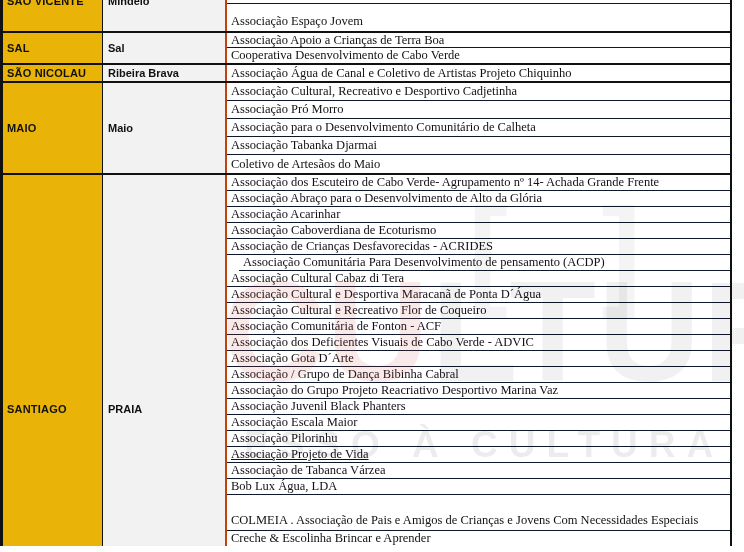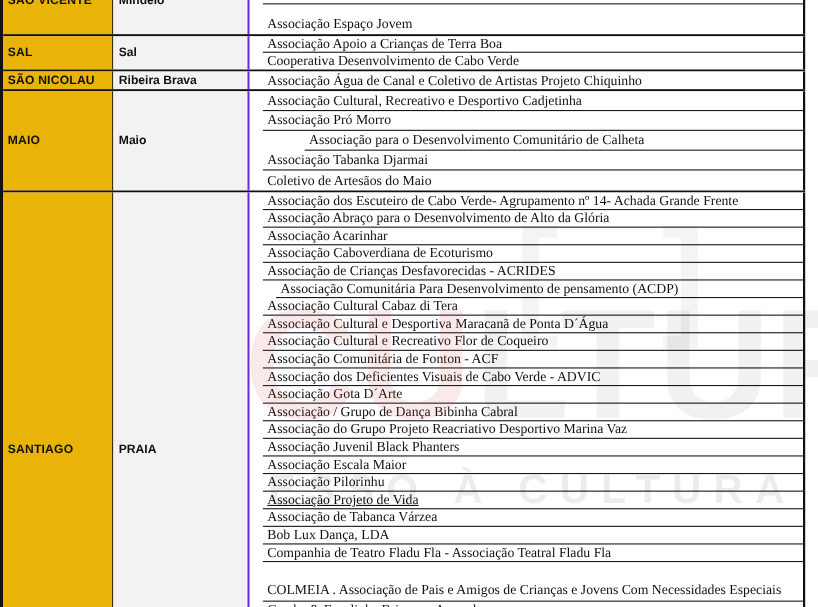--- a/index.html
+++ b/index.html
@@ -21,33 +21,33 @@
   .section.first{border-top:none;}
   .island-cell{
     width:100px;flex:0 0 100px;background:#eab308;
     border-right:1px solid #111;box-sizing:border-box;
     font-weight:bold;font-size:11px;color:#111;
     padding:0 0 0 4px;display:flex;flex-direction:column;justify-content:center;
     letter-spacing:0.2px;overflow:hidden;
   }
   .muni-cell{
     width:124px;flex:0 0 124px;background:#F2F2F2;
-    border-right:2px solid #6d28d9;box-sizing:border-box;
+    border-right:2px solid #c2410c;box-sizing:border-box;
     font-weight:bold;font-size:11px;color:#111;
     padding:0 0 0 5px;display:flex;flex-direction:column;justify-content:center;
     overflow:hidden;
   }
   .island-cell.top-cut,.muni-cell.top-cut{justify-content:flex-start;}
   .island-cell.top-cut span,.muni-cell.top-cut span{margin-top:-5px;}
   .island-cell.offset-label,.muni-cell.offset-label{justify-content:flex-start;}
   .island-cell.offset-label span,.muni-cell.offset-label span{margin-top:228px;}
   .assoc-col{
     flex:1 1 auto;background:#fff;
     border-right:2px solid #111;box-sizing:border-box;
-    display:flex;flex-direction:column;padding-left:12px;
+    display:flex;flex-direction:column;
   }
   .assoc-row{
     box-sizing:border-box;border-bottom:1px solid #0f172a;
     font-family:"Liberation Serif",serif;font-size:12.5px;color:#111;
     padding:0 2px 0 4px;display:flex;align-items:center;
     white-space:nowrap;overflow:hidden;
   }
   .assoc-row:last-child{border-bottom:none;}
   .assoc-row.gap{padding:0;}
   .assoc-row.bottom-align{align-items:flex-end;padding-bottom:2px;}
@@ -112,21 +112,21 @@
     <div class="section">
       <div class="island-cell">
         <span>MAIO</span>
       </div>
       <div class="muni-cell">
         <span>Maio</span>
       </div>
       <div class="assoc-col">
         <div class="assoc-row" style="height: 18px;">Associação Cultural, Recreativo e Desportivo Cadjetinha</div>
         <div class="assoc-row" style="height: 18px;">Associação Pró Morro</div>
-        <div class="assoc-row" style="height: 18px; margin-left: 38px;">Associação para o Desenvolvimento Comunitário de Calheta</div>
+        <div class="assoc-row" style="height: 18px;">Associação para o Desenvolvimento Comunitário de Calheta</div>
         <div class="assoc-row" style="height: 18px;">Associação Tabanka Djarmai</div>
         <div class="assoc-row" style="height: 18px;">Coletivo de Artesãos do Maio</div>
       </div>
     </div>
     <div class="section">
       <div class="island-cell offset-label">
         <span>SANTIAGO</span>
       </div>
       <div class="muni-cell offset-label">
         <span>PRAIA</span>
@@ -144,22 +144,21 @@
         <div class="assoc-row" style="height: 16px;">Associação Comunitária de Fonton - ACF</div>
         <div class="assoc-row" style="height: 16px;">Associação dos Deficientes Visuais de Cabo Verde - ADVIC</div>
         <div class="assoc-row" style="height: 16px;">Associação Gota D´Arte</div>
         <div class="assoc-row" style="height: 16px;">Associação / Grupo de Dança Bibinha Cabral</div>
         <div class="assoc-row" style="height: 16px;">Associação do Grupo Projeto Reacriativo Desportivo Marina Vaz</div>
         <div class="assoc-row" style="height: 16px;">Associação Juvenil Black Phanters</div>
         <div class="assoc-row" style="height: 16px;">Associação Escala Maior</div>
         <div class="assoc-row" style="height: 16px;">Associação Pilorinhu</div>
         <div class="assoc-row" style="height: 16px; text-decoration: underline;">Associação Projeto de Vida</div>
         <div class="assoc-row" style="height: 16px;">Associação de Tabanca Várzea</div>
-        <div class="assoc-row" style="height: 16px;">Bob Lux Dança, LDA</div>
-        <div class="assoc-row" style="height: 16px;">Companhia de Teatro Fladu Fla - Associação Teatral Fladu Fla</div>
+        <div class="assoc-row" style="height: 16px;">Bob Lux Água, LDA</div>
         <div class="assoc-row bottom-align" style="height: 36px;">COLMEIA . Associação de Pais e Amigos de Crianças e Jovens Com Necessidades Especiais</div>
         <div class="assoc-row" style="height: 15px;">Creche &amp; Escolinha Brincar e Aprender</div>
       </div>
     </div>
   </div>
 
 <div class="watermark wm-big"><span class="wm-red">CU</span><span>LTURA</span></div>
 <div class="watermark wm-bracket">[ ]</div>
 <div class="watermark wm-small">ESSO À CULTURA</div>
 

